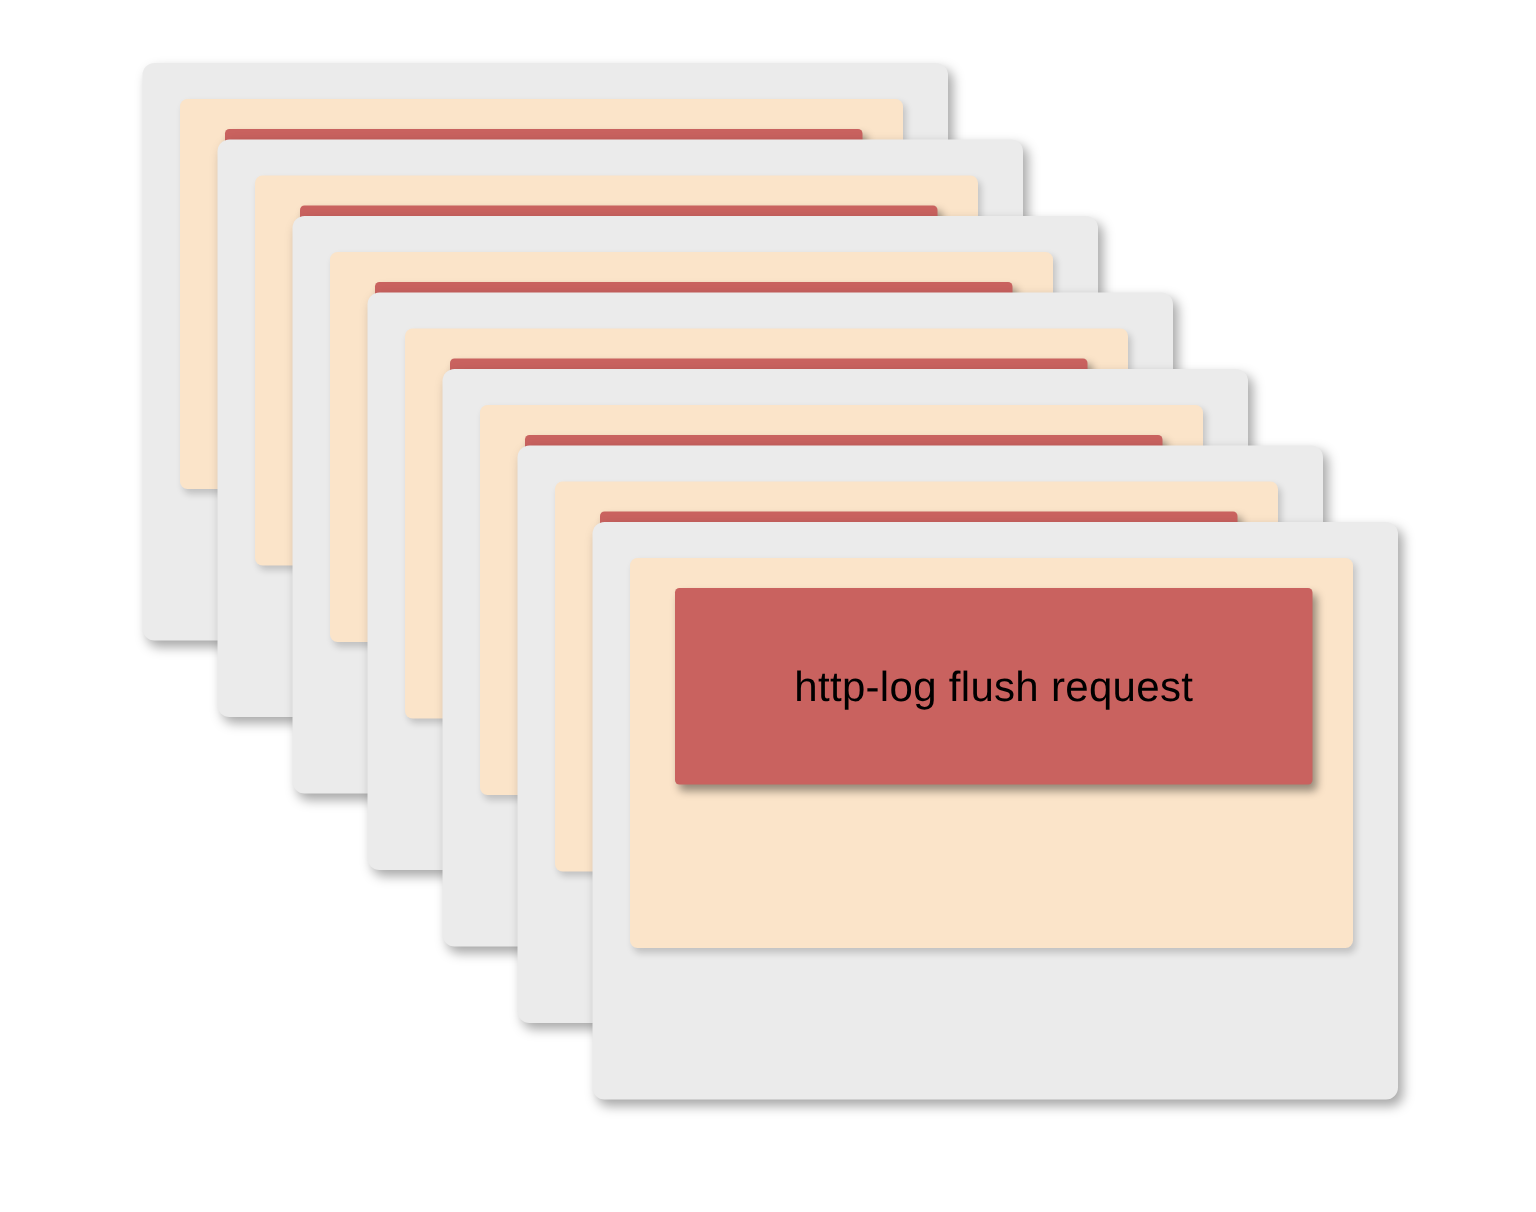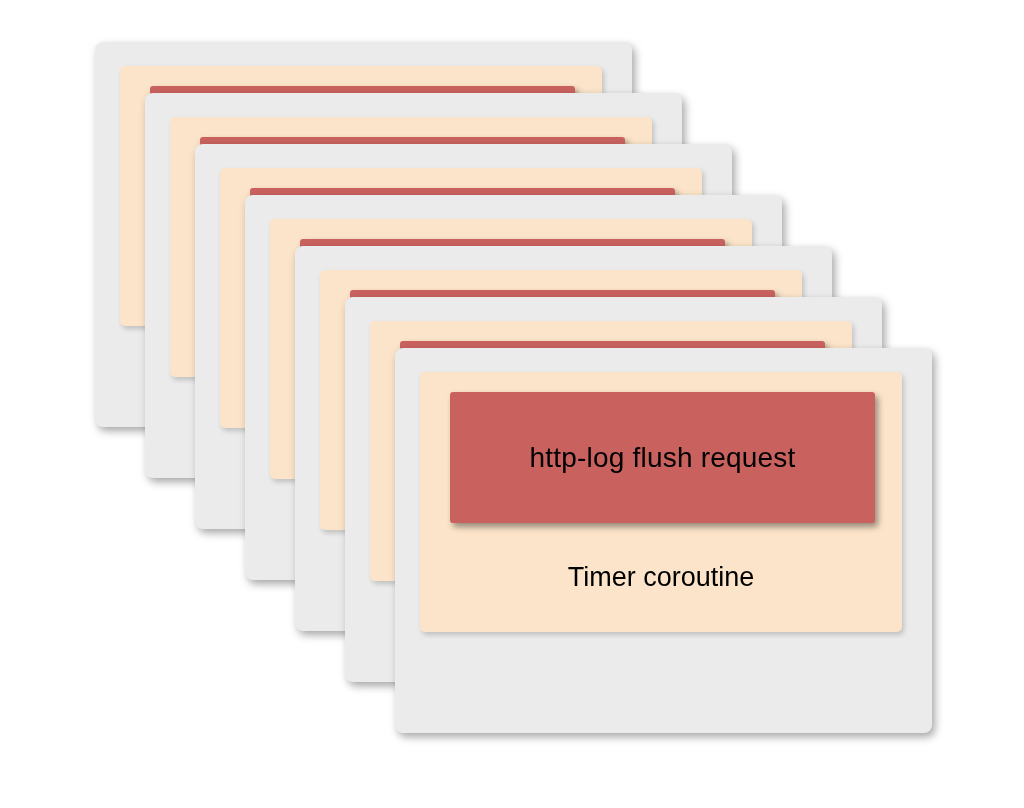--- a/index.html
+++ b/index.html
@@ -135,17 +135,16 @@
     <div class="inner">
       <div class="redbox"></div>
     </div>
   </div>
 
   <div class="card">
     <div class="inner">
       <div class="redbox">
         <span class="redbox-label">http-log flush request</span>
       </div>
-      <div class="inner-label">Timer coroutine</div>
     </div>
   </div>
 
 </div>
 
 </body></html>

